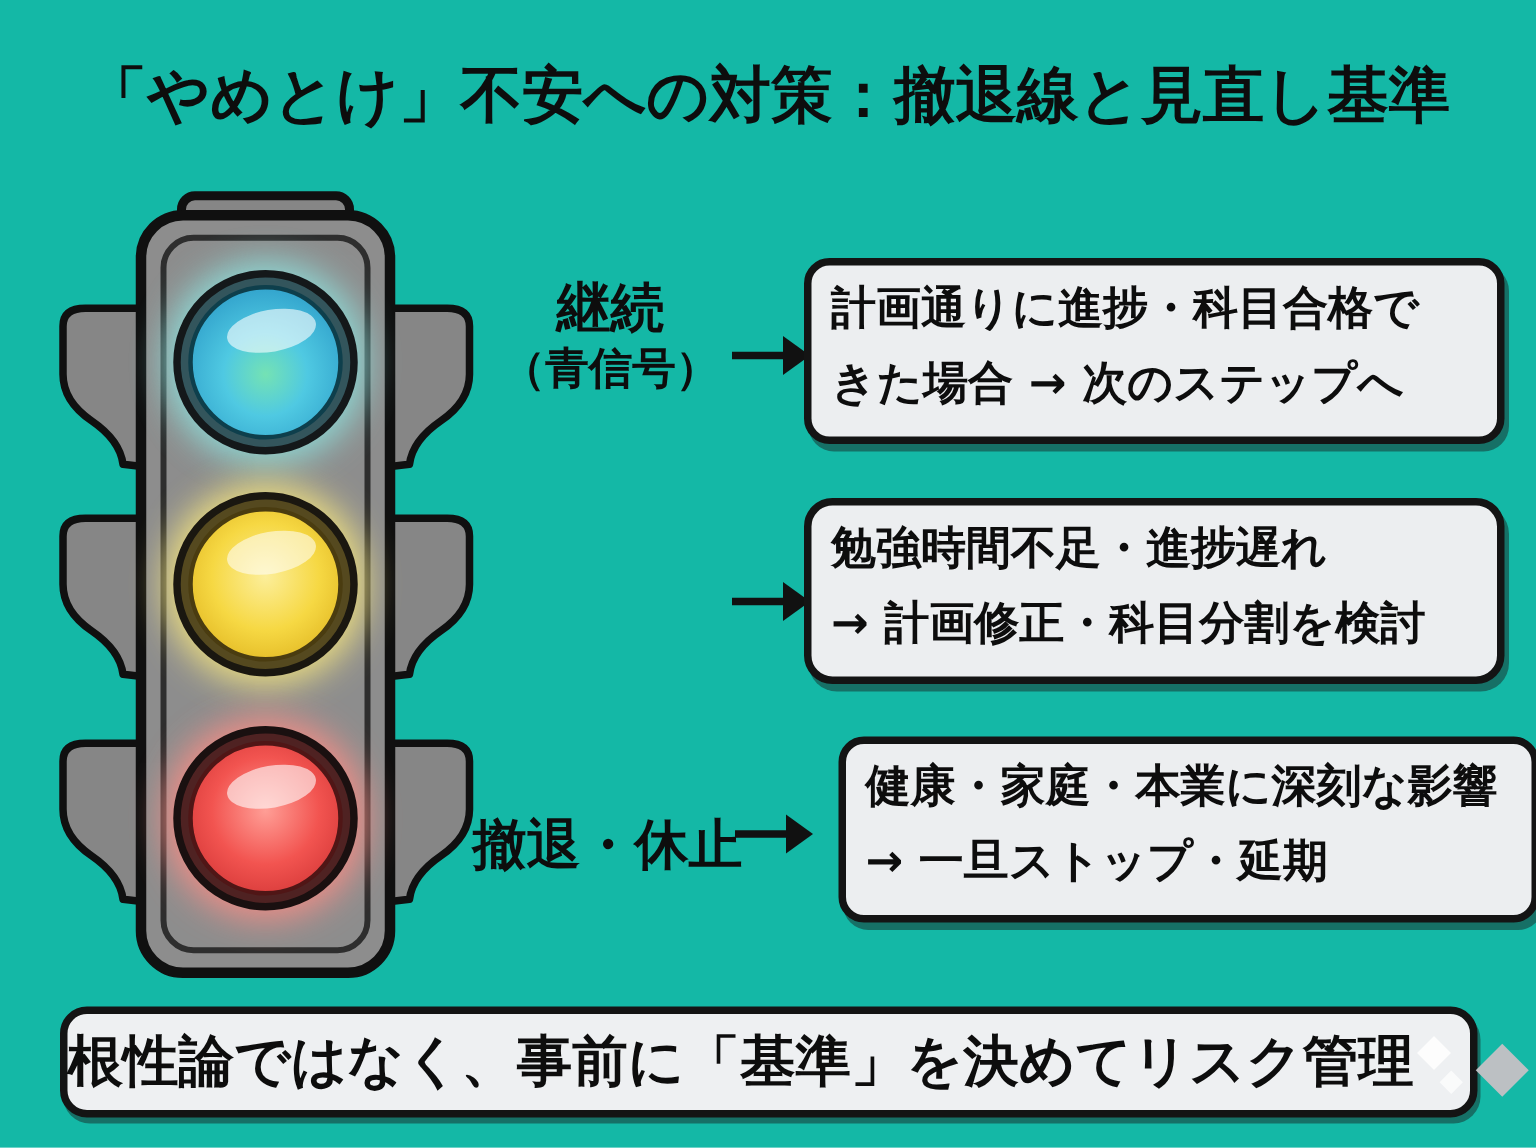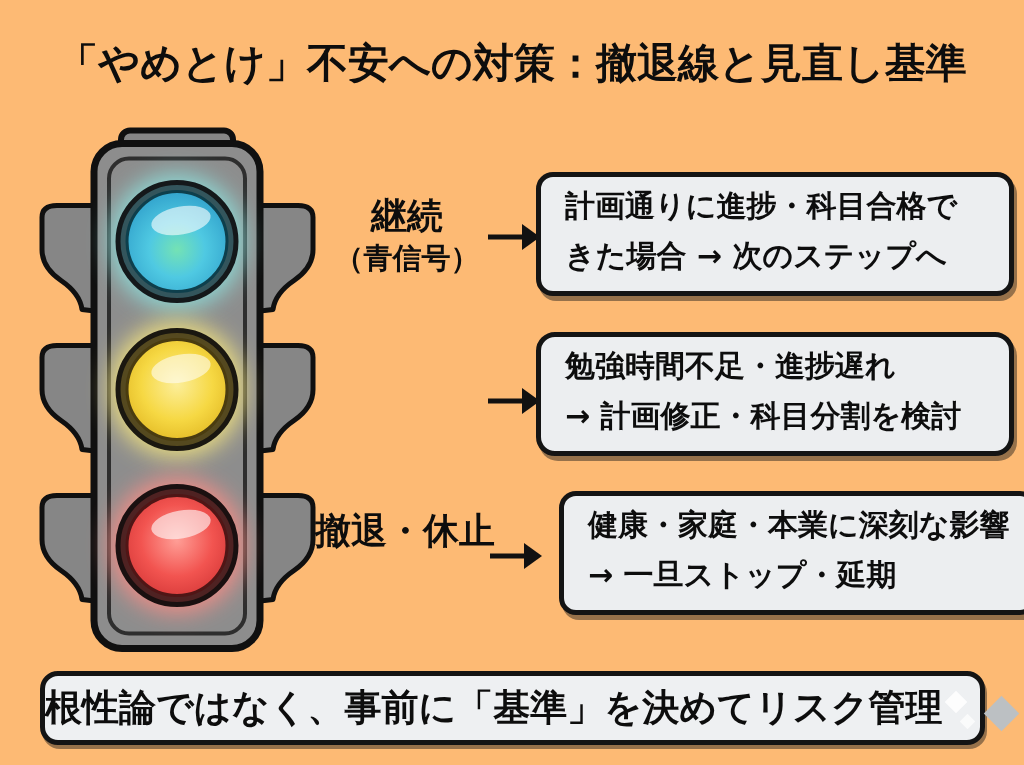--- a/index.html
+++ b/index.html
@@ -3,21 +3,21 @@
 <meta charset="utf-8">
 <style>
   html,body{margin:0;padding:0;}
   body{
     font-family:"DejaVu Sans","Liberation Sans",sans-serif;
     background:#ffffff;
   }
   #stage{
     position:relative;
     width:1024px;height:765px;
-    background:#fdba74;
+    background:#14b8a6;
     overflow:hidden;
   }
   
   .title{
     position:absolute;
     top:36px;left:0;right:0;
     text-align:center;
     font-size:41px;
     font-weight:900;
     color:#0d0d0d;
@@ -40,43 +40,44 @@
     font-size:36px;
     font-weight:900;
     line-height:44px;
     white-space:nowrap;
   }
   .row-label .sub{
     font-size:29px;
     font-weight:900;
     line-height:40px;
     white-space:nowrap;
-  }
-  .row-label.r1{left:302px;top:194px;}
+    font-family:Liberation Mono, monospace;
+  }
+  .row-label.r1{left:302px;top:184px;}
   .row-label.r2{left:302px;top:354px;}
-  .row-label.r3{left:300px;top:509px;}
+  .row-label.r3{left:300px;top:542px;}
 
   .arrow{
     position:absolute;
     width:54px;height:36px;
   }
   .arrow.a1{left:487px;top:219px;}
   .arrow.a2{left:487px;top:383px;}
   .arrow.a3{left:489px;top:538px;}
 
   .crit-box{
     position:absolute;
     left:536px;
     width:444px;
     height:110px;
     background:#eceef0;
     border:5px solid #141414;
     border-radius:17px;
     box-shadow:3px 5px 0 rgba(25,25,25,0.45);
-    padding:4px 0 0 24px;
+    padding:4px 0 0 13px;
     color:#0d0d0d;
   }
   .crit-box .line{
     font-size:30px;
     font-weight:900;
     line-height:50px;
     white-space:nowrap;
   }
   .crit-box.b1{top:172px;}
   .crit-box.b2{top:332px;border-radius:19px;}

